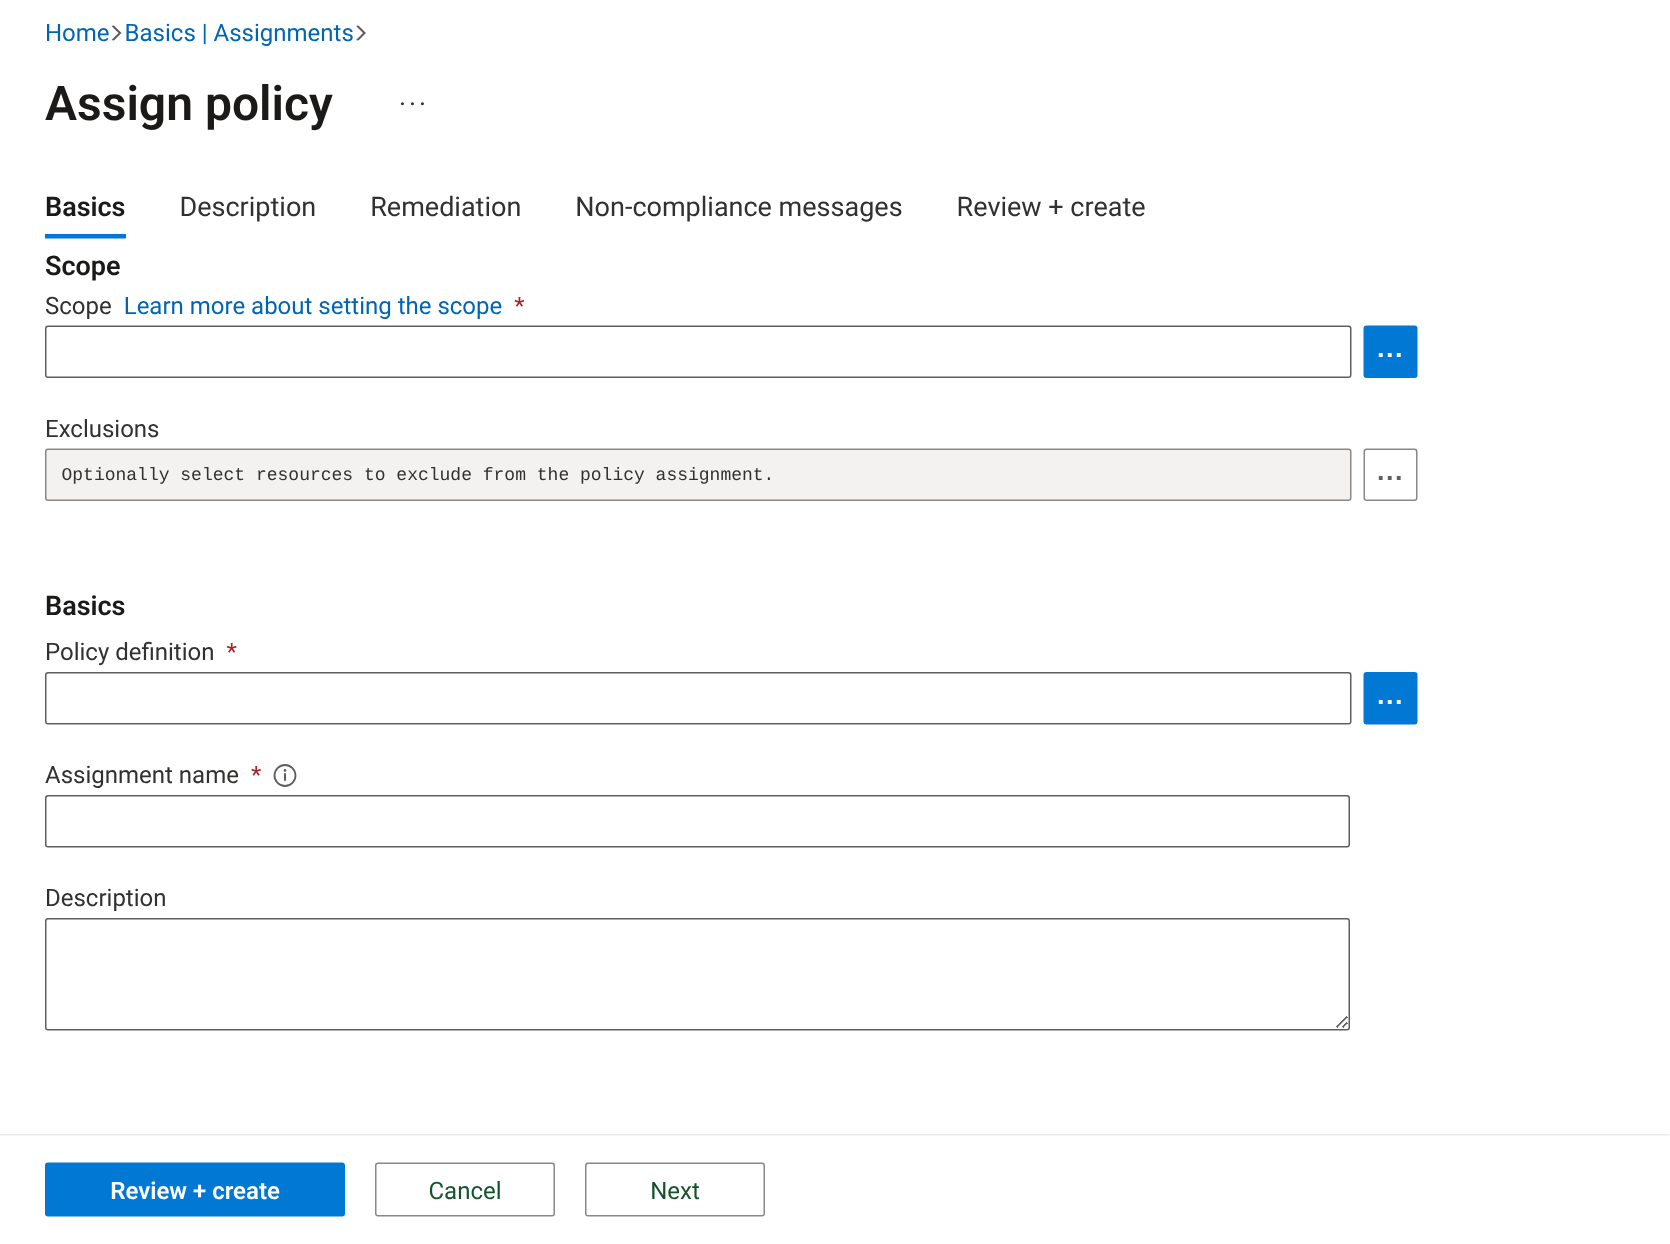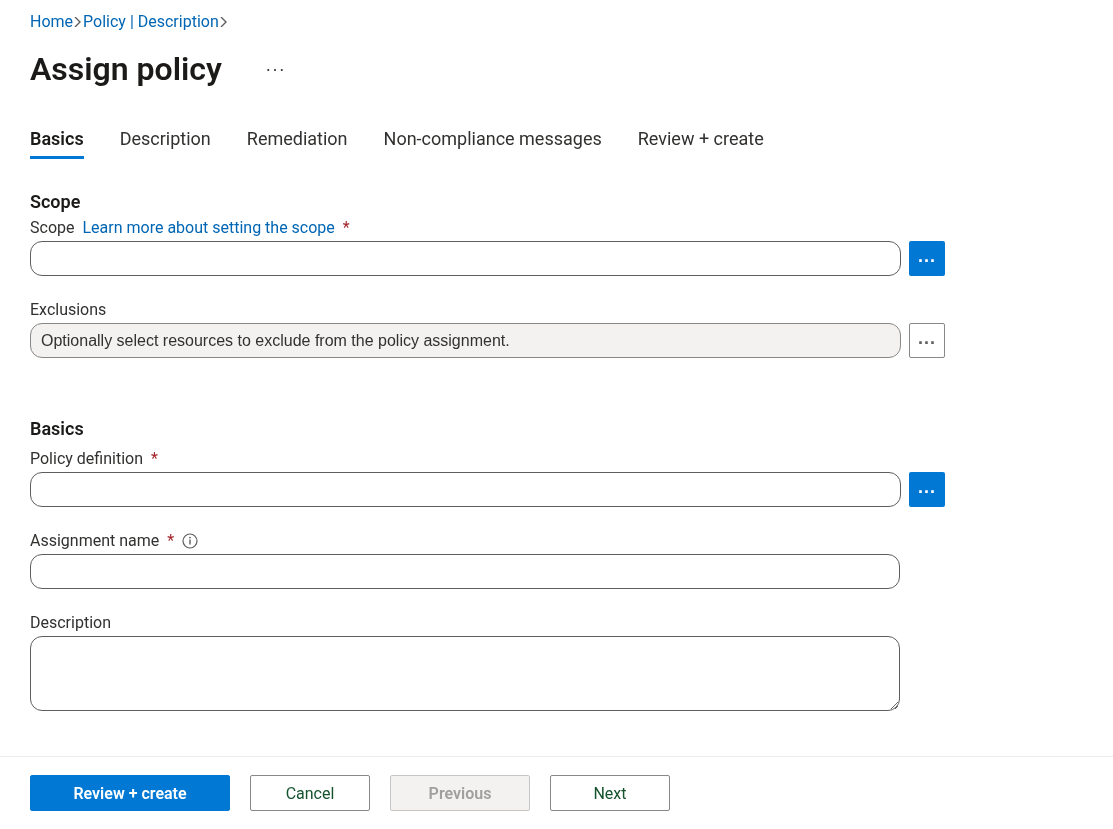--- a/index.html
+++ b/index.html
@@ -73,21 +73,21 @@
   }
   .tab.active::after {
     content: "";
     position: absolute;
     left: 0; right: 0; bottom: 0;
     height: 3px;
     background: #0078d4;
   }
   
   .section {
-    margin-top: 32px;
+    margin-top: 8px;
     max-width: 915px;
   }
   .section-heading {
     font-size: 18px;
     font-weight: 600;
     color: #1b1a19;
     margin: 0 0 6px 0;
   }
   .field-label {
     font-size: 16px;
@@ -108,25 +108,25 @@
     display: inline-flex;
     width: 16px; height: 16px;
     color: #605e5c;
   }
   .input-row {
     display: flex;
     gap: 8px;
     align-items: stretch;
   }
   .text-input, .textarea-input, .readonly-input {
-    font-family: Liberation Sans, sans-serif;
-    font-size: 16px;
+    font-family: Liberation Mono, monospace;
+    font-size: 12px;
     color: #323130;
     border: 1px solid #605e5c;
-    border-radius: 12px;
+    border-radius: 2px;
     background: #ffffff;
     padding: 6px 10px;
     width: 100%;
     height: 35px;
   }
   .textarea-input { height: 75px; resize: vertical; padding-top: 8px; }
   .readonly-input {
     background: #f3f2f1;
     color: #323130;
     border: 1px solid #8a8886;
@@ -200,21 +200,21 @@
 <div class="page">
   <div class="content">
 
     <nav class="breadcrumb">
       <a href="#">Home</a>
       <span class="chevron">
         <svg width="10" height="10" viewBox="0 0 10 10">
             <path d="M2 0 L7 5 L2 10" stroke="#605e5c" stroke-width="1.4" fill="none"></path>
           </svg>
       </span>
-      <a href="#">Policy | Description</a>
+      <a href="#">Basics | Assignments</a>
       <span class="chevron">
         <svg width="10" height="10" viewBox="0 0 10 10">
             <path d="M2 0 L7 5 L2 10" stroke="#605e5c" stroke-width="1.4" fill="none"></path>
           </svg>
       </span>
     </nav>
 
     <div class="title-row">
       <h1 class="page-title">Assign policy</h1>
       <span class="more-dots">...</span>
@@ -280,15 +280,14 @@
       </div>
       <textarea class="textarea-input" style="max-width: 870px;"></textarea>
     </div>
 
   </div>
 </div>
 
 <div class="footer">
   <button class="btn primary">Review + create</button>
   <button class="btn">Cancel</button>
-  <button class="btn disabled" disabled="">Previous</button>
   <button class="btn">Next</button>
 </div>
 
 </body></html>

